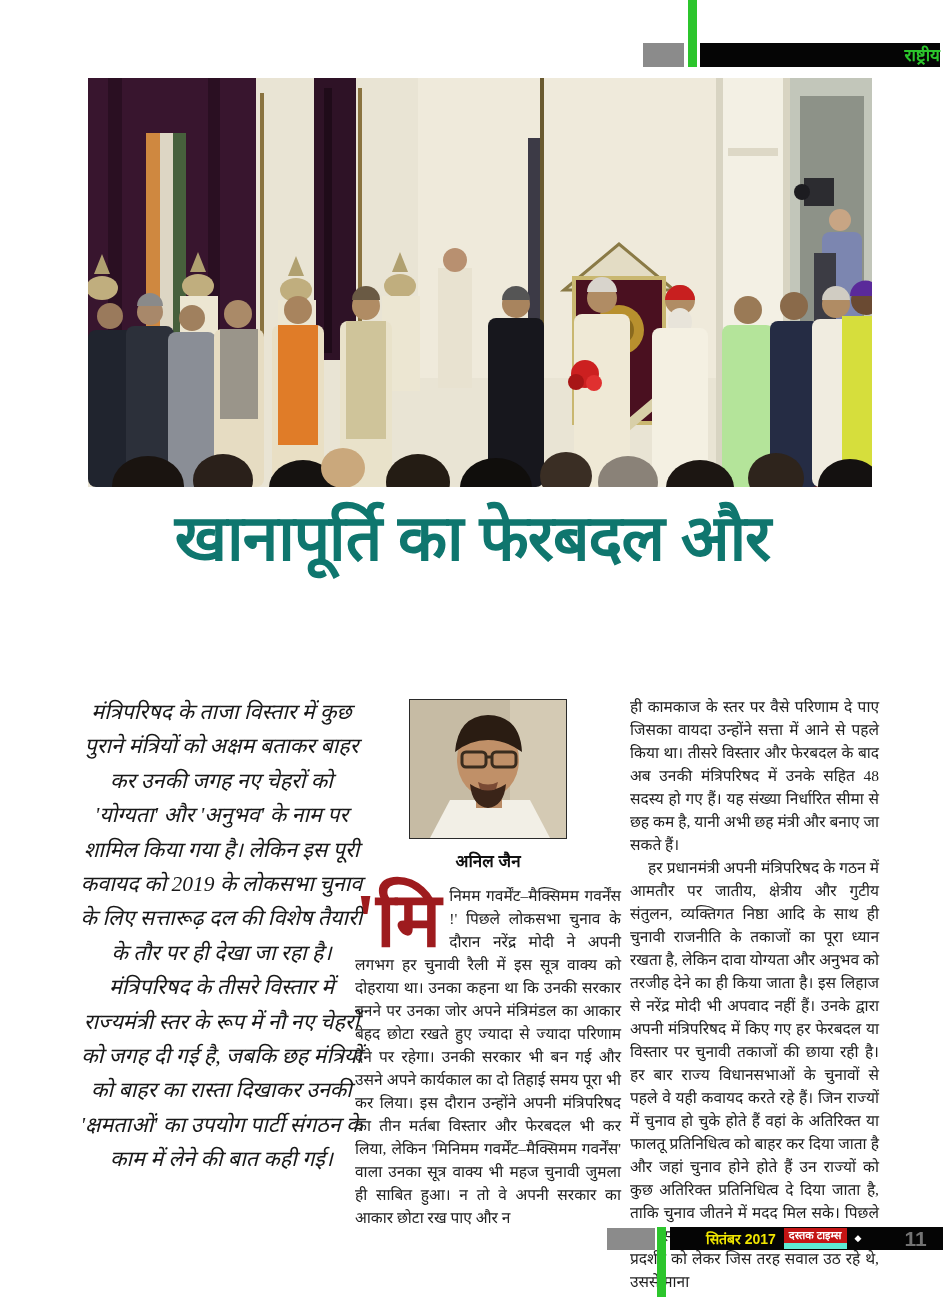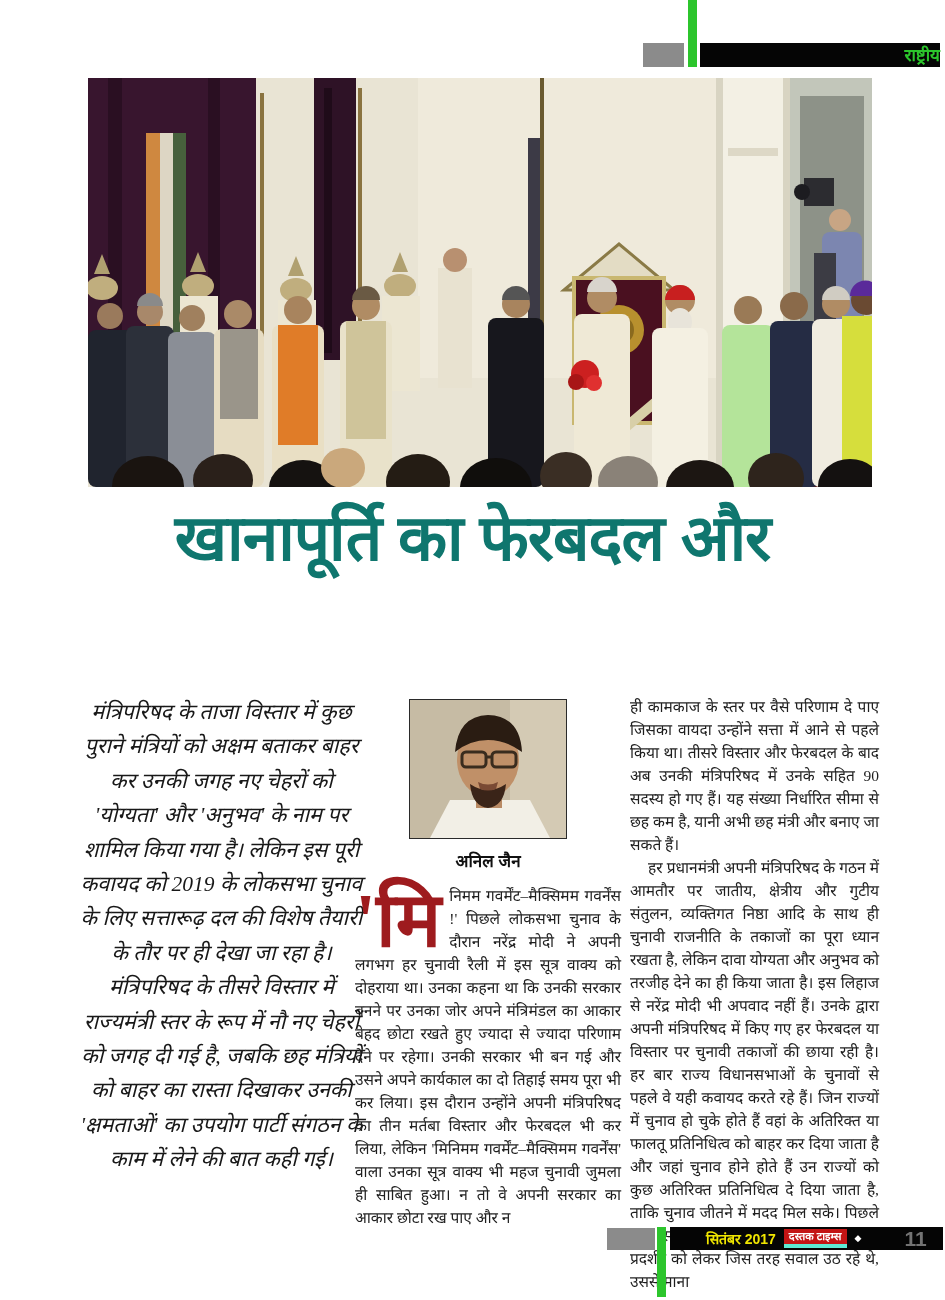--- a/index.html
+++ b/index.html
@@ -80,21 +80,21 @@
     position:absolute;left:670px;top:1227px;width:273px;height:23px;background:#050505;
     display:flex;align-items:center;gap:8px;padding-left:36px;box-sizing:border-box;
   }
   .foot-date{
     color:#f0e600;font-size:14px;font-weight:bold;
     font-family:"Liberation Sans", sans-serif;
   }
   .foot-logo{
     background:#c41414;color:#ffffff;font-size:11px;font-weight:bold;
     font-family:"Liberation Sans", sans-serif;
-    padding:1px 5px 2px 5px;border-bottom:4px solid #5eead4;line-height:1.1;
+    padding:1px 5px 2px 5px;border-bottom:6px solid #5eead4;line-height:1.1;
     white-space:nowrap;
   }
   .foot-bullet{color:#ffffff;font-size:9px;line-height:1;}
   .foot-page{
     color:#737373;font-size:21px;font-weight:900;
     font-family:"Liberation Sans", sans-serif;line-height:1;margin-left:35px;
   }
 </style>
 </head>
 <body>
@@ -248,21 +248,21 @@
           <path d="M60,84 Q78,96 96,84 Q94,106 78,108 Q62,106 60,84 Z" fill="#3a2418"></path>
           <path d="M68,82 Q78,87 88,82 L86,89 Q78,92 70,89 Z" fill="#7a4a34"></path>
         </svg>
       </div>
       <div class="author-name">अनिल जैन</div>
     </div>
     <p class="body-text"><span class="dropcap">'मि</span><span>निमम गवर्मेंट–मैक्सिमम गवर्नेंस !' पिछले लोकसभा चुनाव के दौरान नरेंद्र मोदी ने अपनी लगभग हर चुनावी रैली में इस सूत्र वाक्य को दोहराया था। उनका कहना था कि उनकी सरकार बनने पर उनका जोर अपने मंत्रिमंडल का आकार बेहद छोटा रखते हुए ज्यादा से ज्यादा परिणाम देने पर रहेगा। उनकी सरकार भी बन गई और उसने अपने कार्यकाल का दो तिहाई समय पूरा भी कर लिया। इस दौरान उन्होंने अपनी मंत्रिपरिषद का तीन मर्तबा विस्तार और फेरबदल भी कर लिया, लेकिन 'मिनिमम गवर्मेंट–मैक्सिमम गवर्नेंस' वाला उनका सूत्र वाक्य भी महज चुनावी जुमला ही साबित हुआ। न तो वे अपनी सरकार का आकार छोटा रख पाए और न</span></p>
   </div>
 
   <div class="col col-right">
-    <p class="body-text">ही कामकाज के स्तर पर वैसे परिणाम दे पाए जिसका वायदा उन्होंने सत्ता में आने से पहले किया था। तीसरे विस्तार और फेरबदल के बाद अब उनकी मंत्रिपरिषद में उनके सहित 90 सदस्य हो गए हैं। यह संख्या निर्धारित सीमा से छह कम है, यानी अभी छह मंत्री और बनाए जा सकते हैं।</p>
+    <p class="body-text">ही कामकाज के स्तर पर वैसे परिणाम दे पाए जिसका वायदा उन्होंने सत्ता में आने से पहले किया था। तीसरे विस्तार और फेरबदल के बाद अब उनकी मंत्रिपरिषद में उनके सहित 48 सदस्य हो गए हैं। यह संख्या निर्धारित सीमा से छह कम है, यानी अभी छह मंत्री और बनाए जा सकते हैं।</p>
     <p class="body-text indent">हर प्रधानमंत्री अपनी मंत्रिपरिषद के गठन में आमतौर पर जातीय, क्षेत्रीय और गुटीय संतुलन, व्यक्तिगत निष्ठा आदि के साथ ही चुनावी राजनीति के तकाजों का पूरा ध्यान रखता है, लेकिन दावा योग्यता और अनुभव को तरजीह देने का ही किया जाता है। इस लिहाज से नरेंद्र मोदी भी अपवाद नहीं हैं। उनके द्वारा अपनी मंत्रिपरिषद में किए गए हर फेरबदल या विस्तार पर चुनावी तकाजों की छाया रही है। हर बार राज्य विधानसभाओं के चुनावों से पहले वे यही कवायद करते रहे हैं। जिन राज्यों में चुनाव हो चुके होते हैं वहां के अतिरिक्त या फालतू प्रतिनिधित्व को बाहर कर दिया जाता है और जहां चुनाव होने होते हैं उन राज्यों को कुछ अतिरिक्त प्रतिनिधित्व दे दिया जाता है, ताकि चुनाव जीतने में मदद मिल सके। पिछले कुछ समय से जिस तरह केंद्र सरकार के प्रदर्शन को लेकर जिस तरह सवाल उठ रहे थे, उससे माना</p>
   </div>
 
   <div class="foot-gray"></div>
   <div class="foot-green"></div>
   <div class="foot-black">
     <span class="foot-date">सितंबर 2017</span>
     <span class="foot-logo">दस्तक टाइम्स</span>
     <span class="foot-bullet">◆</span>
     <span class="foot-page">11</span>

